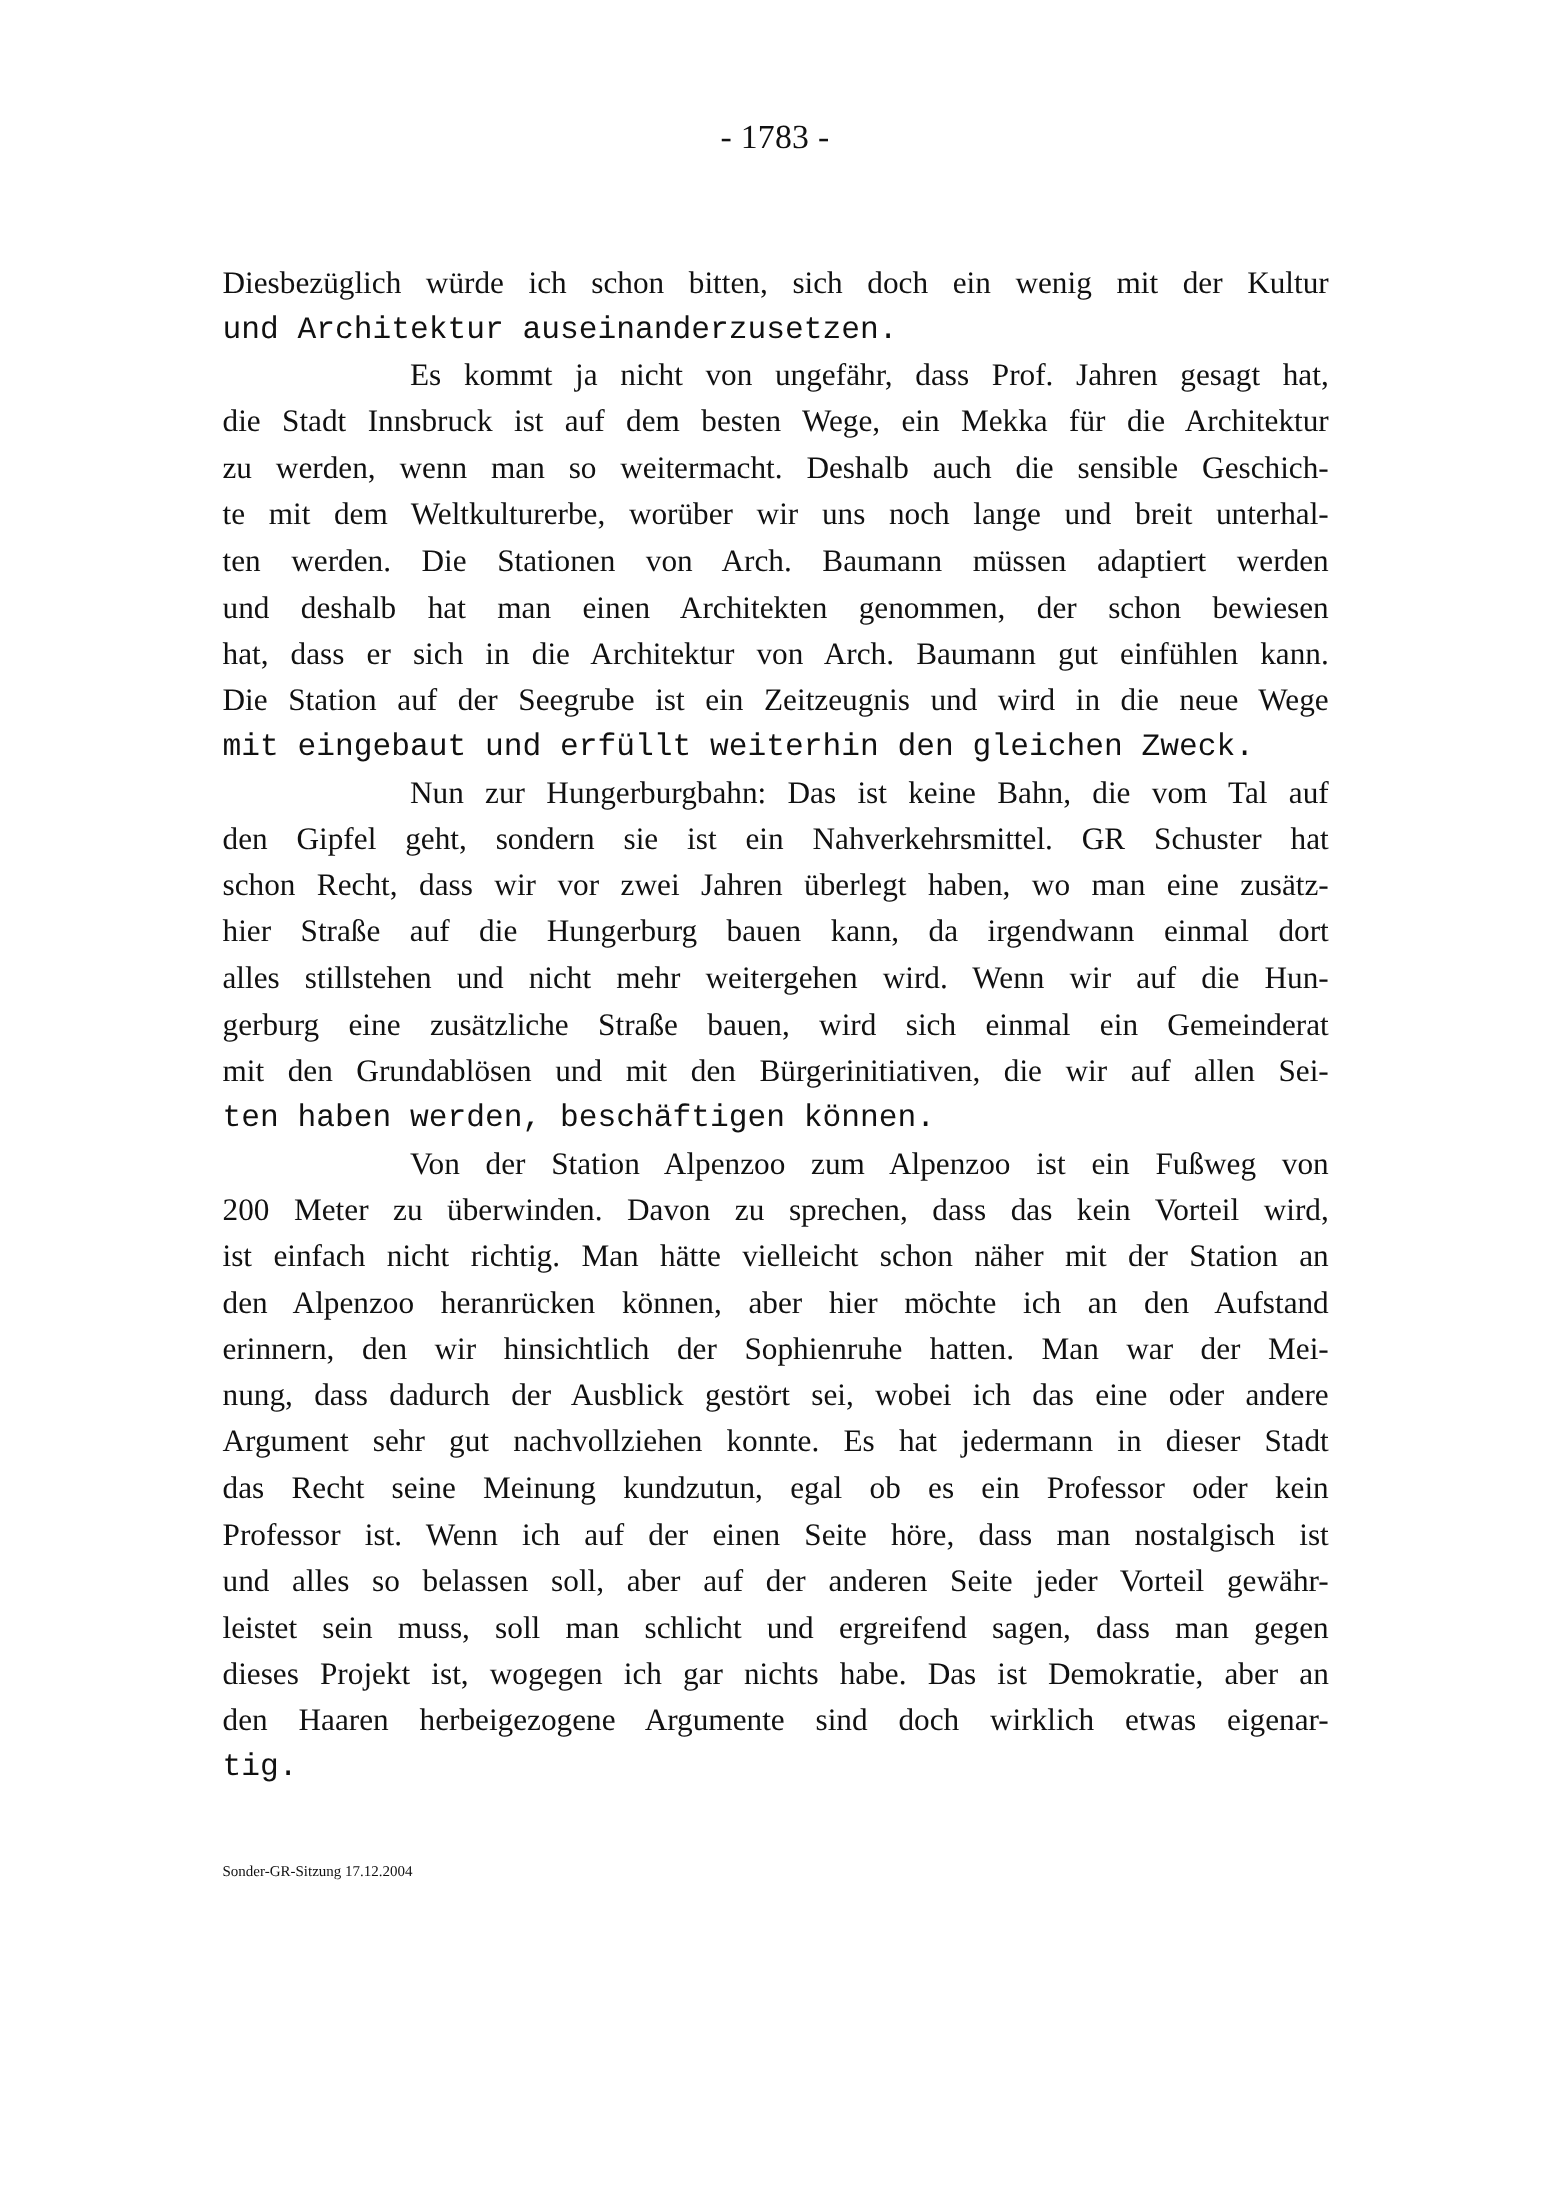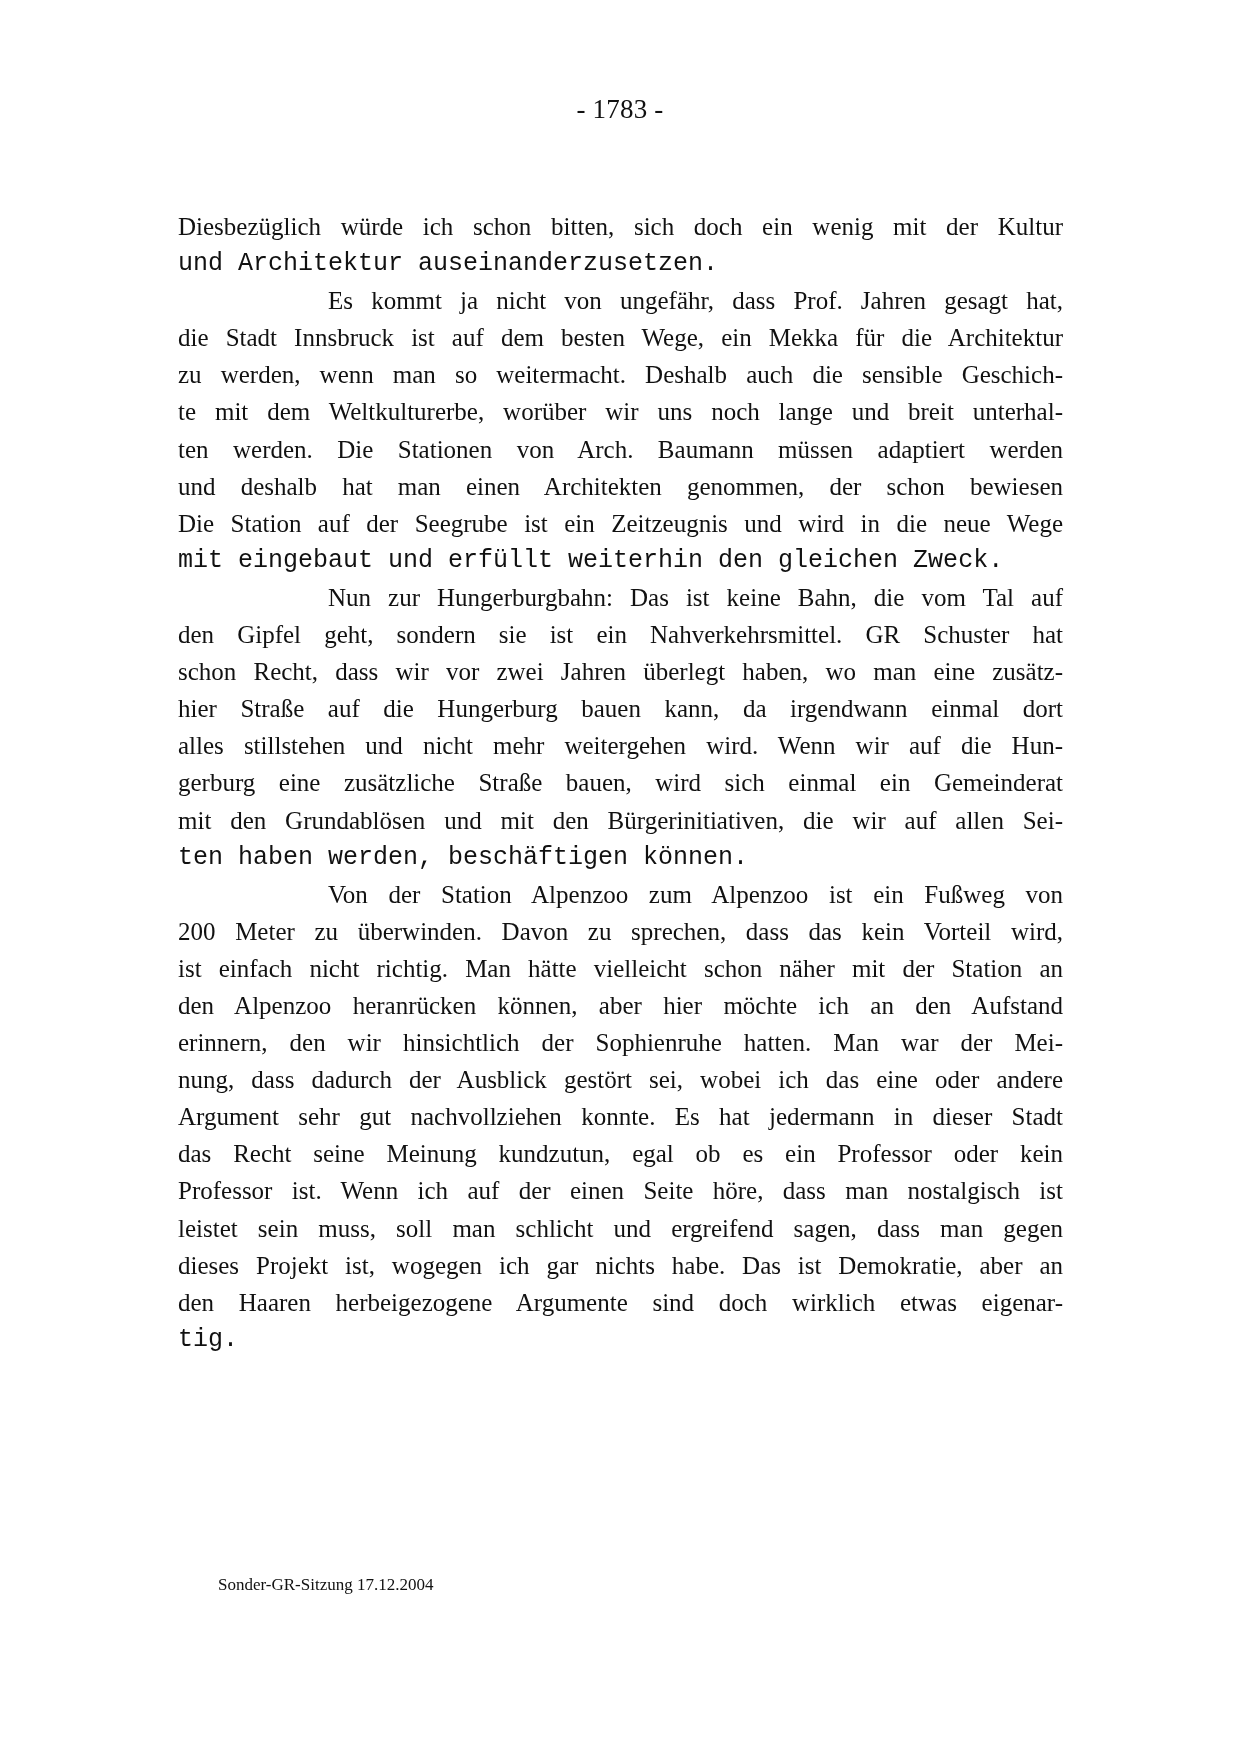--- a/index.html
+++ b/index.html
@@ -42,25 +42,24 @@
     }
     .line.last {
       text-align-last: left;
       font-family: Liberation Mono, monospace;
     }
     .line.indent {
       padding-left: 150px;
     }
     .footer {
       position: absolute;
-      top: 1575px;
+      top: 1487px;
       left: 178px;
-      font-size: 17px;
+      font-size: 12px;
       line-height: 20px;
-      margin-left: 40px;
     }
   </style>
 </head>
 <body>
 
 <div class="page-number">- 1783 -</div>
 
 <div class="body-text">
 
   <div>
@@ -68,20 +67,21 @@
     <span class="line last">und Architektur auseinanderzusetzen.</span>
   </div>
 
   <div>
     <span class="line indent">Es kommt ja nicht von ungefähr, dass Prof. Jahren gesagt hat,</span>
     <span class="line">die Stadt Innsbruck ist auf dem besten Wege, ein Mekka für die Architektur</span>
     <span class="line">zu werden, wenn man so weitermacht. Deshalb auch die sensible Geschich-</span>
     <span class="line">te mit dem Weltkulturerbe, worüber wir uns noch lange und breit unterhal-</span>
     <span class="line">ten werden. Die Stationen von Arch. Baumann müssen adaptiert werden</span>
     <span class="line">und deshalb hat man einen Architekten genommen, der schon bewiesen</span>
+    <span class="line">hat, dass er sich in die Architektur von Arch. Baumann gut einfühlen kann.</span>
     <span class="line">Die Station auf der Seegrube ist ein Zeitzeugnis und wird in die neue Wege</span>
     <span class="line last">mit eingebaut und erfüllt weiterhin den gleichen Zweck.</span>
   </div>
 
   <div>
     <span class="line indent">Nun zur Hungerburgbahn: Das ist keine Bahn, die vom Tal auf</span>
     <span class="line">den Gipfel geht, sondern sie ist ein Nahverkehrsmittel. GR Schuster hat</span>
     <span class="line">schon Recht, dass wir vor zwei Jahren überlegt haben, wo man eine zusätz-</span>
     <span class="line">hier Straße auf die Hungerburg bauen kann, da irgendwann einmal dort</span>
     <span class="line">alles stillstehen und nicht mehr weitergehen wird. Wenn wir auf die Hun-</span>
@@ -93,20 +93,21 @@
   <div>
     <span class="line indent">Von der Station Alpenzoo zum Alpenzoo ist ein Fußweg von</span>
     <span class="line">200 Meter zu überwinden. Davon zu sprechen, dass das kein Vorteil wird,</span>
     <span class="line">ist einfach nicht richtig. Man hätte vielleicht schon näher mit der Station an</span>
     <span class="line">den Alpenzoo heranrücken können, aber hier möchte ich an den Aufstand</span>
     <span class="line">erinnern, den wir hinsichtlich der Sophienruhe hatten. Man war der Mei-</span>
     <span class="line">nung, dass dadurch der Ausblick gestört sei, wobei ich das eine oder andere</span>
     <span class="line">Argument sehr gut nachvollziehen konnte. Es hat jedermann in dieser Stadt</span>
     <span class="line">das Recht seine Meinung kundzutun, egal ob es ein Professor oder kein</span>
     <span class="line">Professor ist. Wenn ich auf der einen Seite höre, dass man nostalgisch ist</span>
+    <span class="line">und alles so belassen soll, aber auf der anderen Seite jeder Vorteil gewähr-</span>
     <span class="line">leistet sein muss, soll man schlicht und ergreifend sagen, dass man gegen</span>
     <span class="line">dieses Projekt ist, wogegen ich gar nichts habe. Das ist Demokratie, aber an</span>
     <span class="line">den Haaren herbeigezogene Argumente sind doch wirklich etwas eigenar-</span>
     <span class="line last">tig.</span>
   </div>
 </div>
 
 <div class="footer">Sonder-GR-Sitzung 17.12.2004</div>
 
 </body></html>

